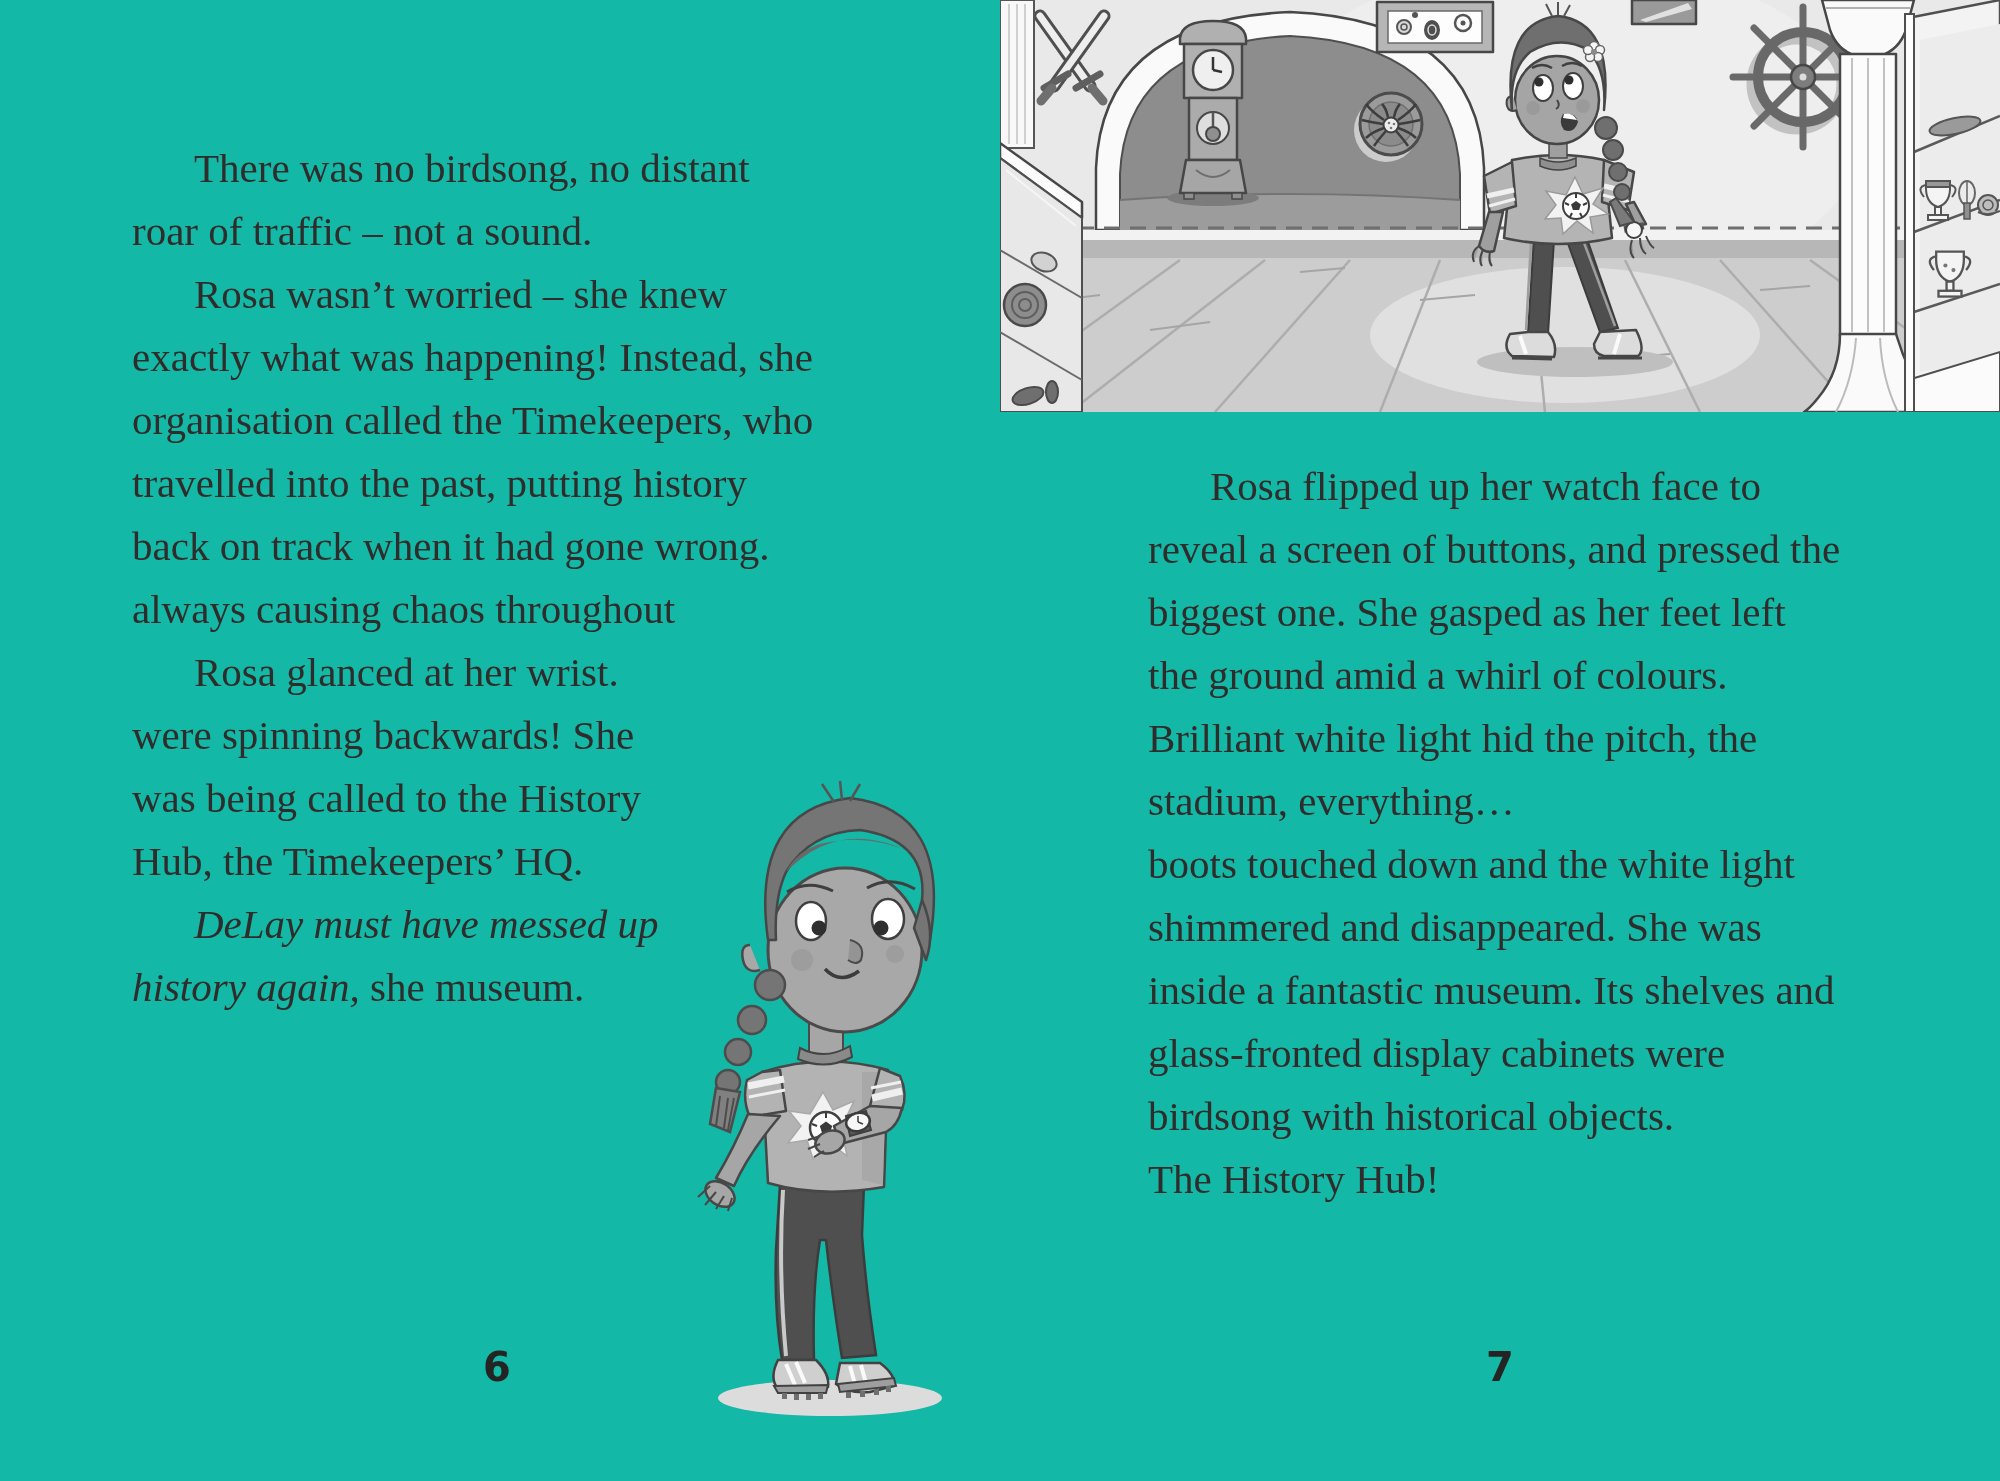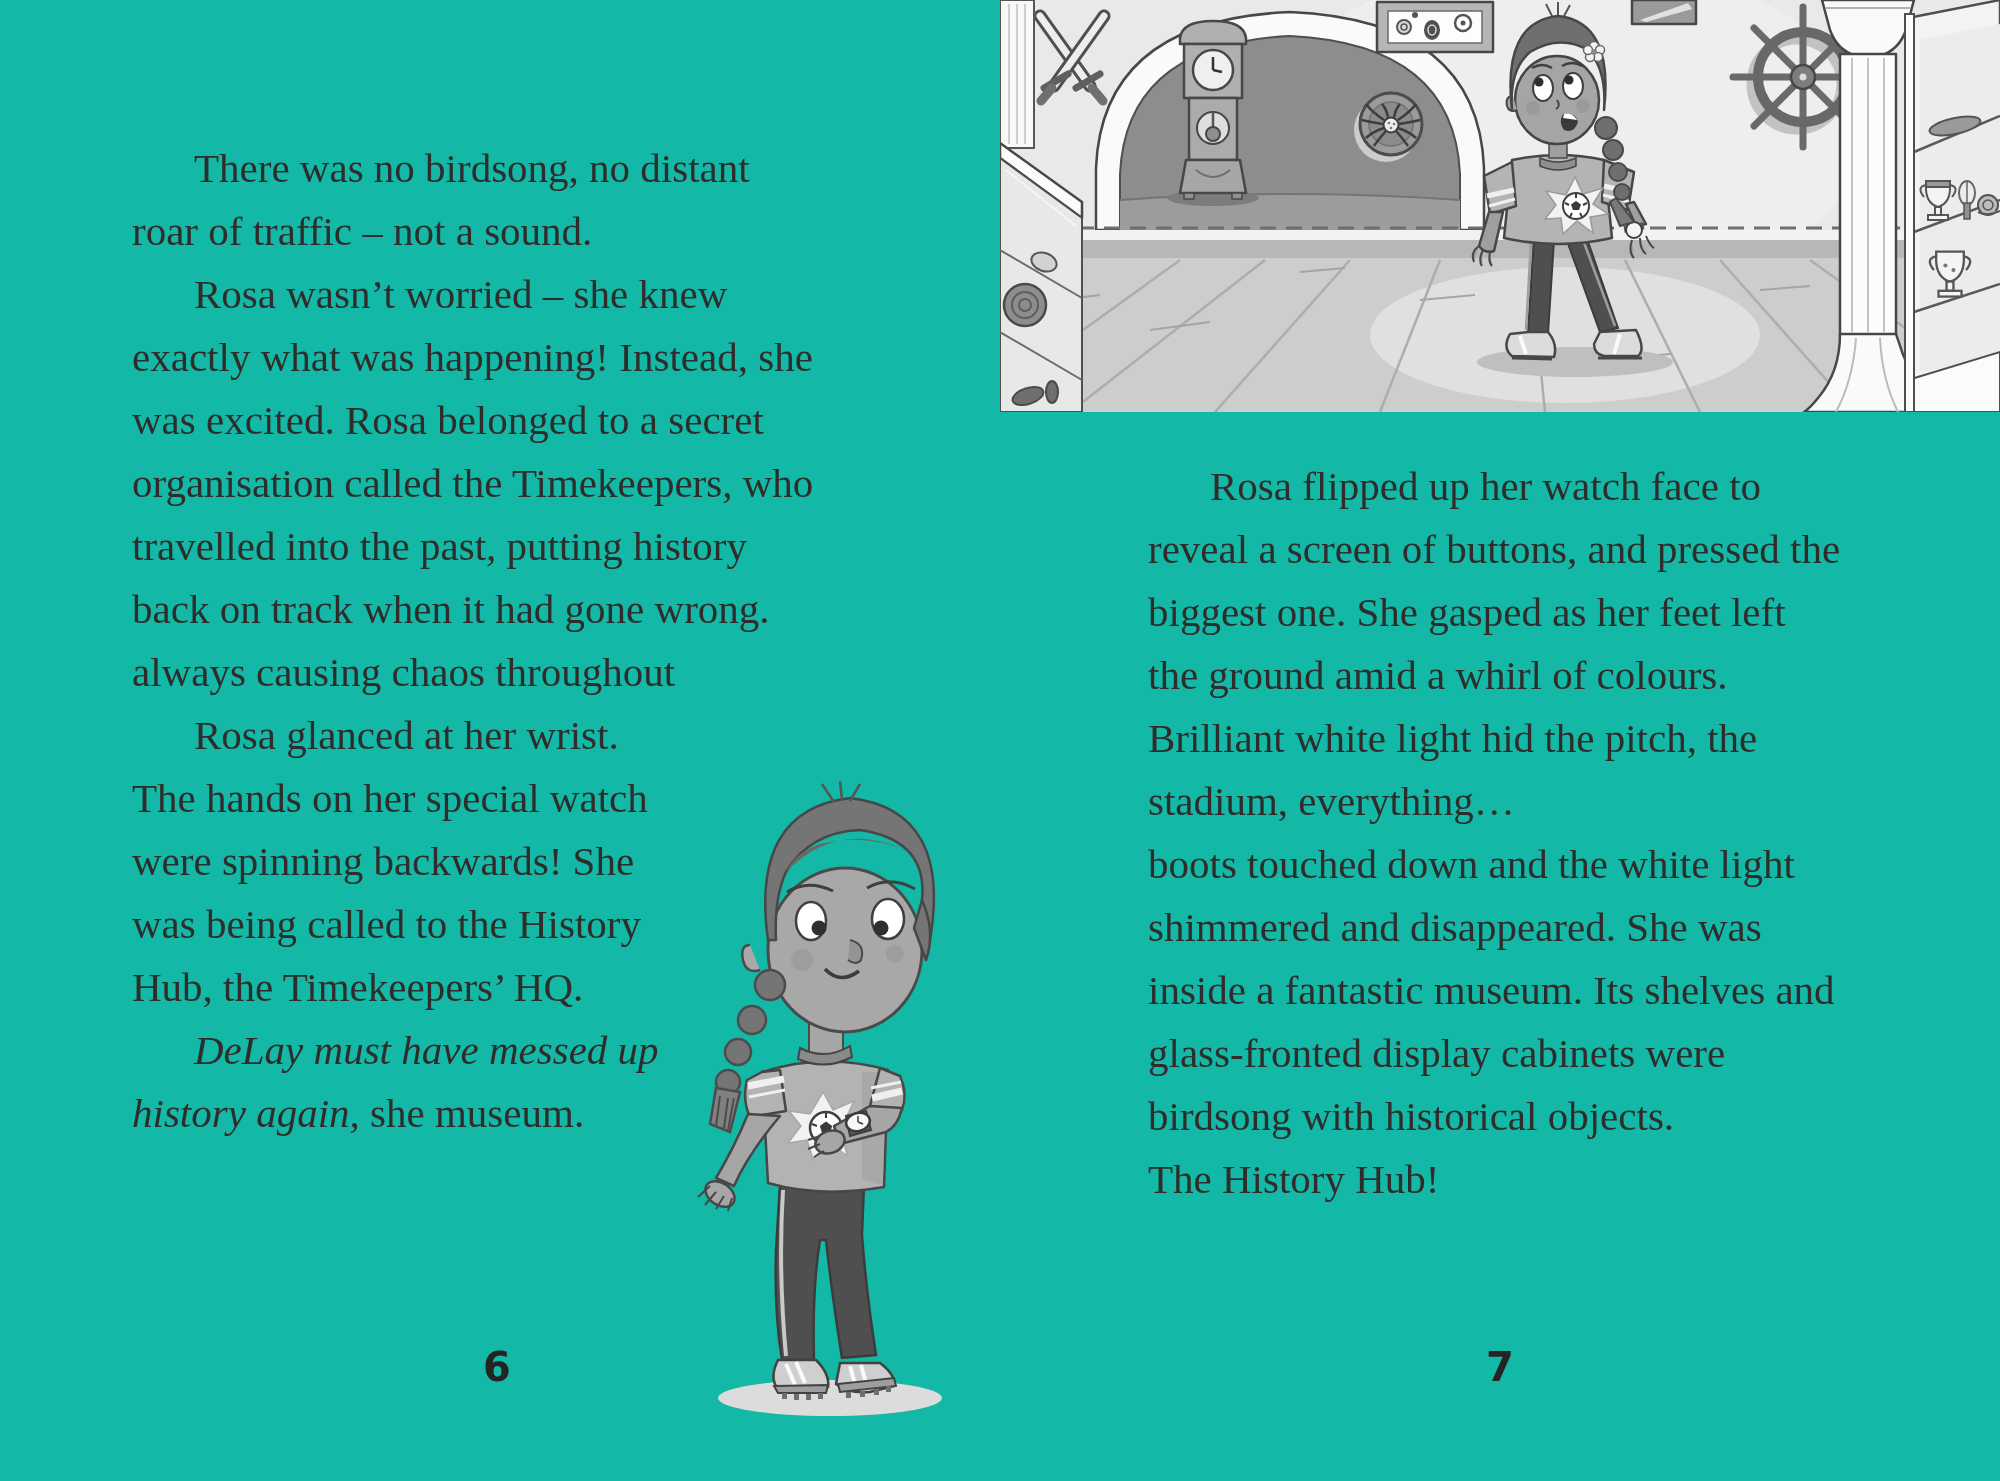--- a/index.html
+++ b/index.html
@@ -17,27 +17,25 @@
 </head>
 <body>
 
 <div class="spread">
 
   <div class="textcol" style="left:132px;top:137px;">
       <div class="textline indent"><span>There was no birdsong, no distant</span></div>
       <div class="textline"><span>roar of traffic – not a sound.</span></div>
       <div class="textline indent"><span>Rosa wasn’t worried – she knew</span></div>
       <div class="textline"><span>exactly what was happening! Instead, she</span></div>
-      <div class="textline"><span>was excited. Rosa belonged to a secret</span></div>
       <div class="textline"><span>organisation called the Timekeepers, who</span></div>
       <div class="textline"><span>travelled into the past, putting history</span></div>
       <div class="textline"><span>back on track when it had gone wrong.</span></div>
       <div class="textline"><span>always causing chaos throughout</span></div>
       <div class="textline indent"><span>Rosa glanced at her wrist.</span></div>
-      <div class="textline"><span>The hands on her special watch</span></div>
       <div class="textline"><span>were spinning backwards! She</span></div>
       <div class="textline"><span>was being called to the History</span></div>
       <div class="textline"><span>Hub, the Timekeepers’ HQ.</span></div>
       <div class="textline indent"><span class="em">DeLay must have messed up</span></div>
       <div class="textline"><span class="em">history again,</span><span> she museum.</span></div>
     </div>
   <div class="pagenum" style="left:497px;top:1344px;">6</div>
 
   <div class="textcol" style="left:1148px;top:455px;">
       <div class="textline indent"><span>Rosa flipped up her watch face to</span></div>

